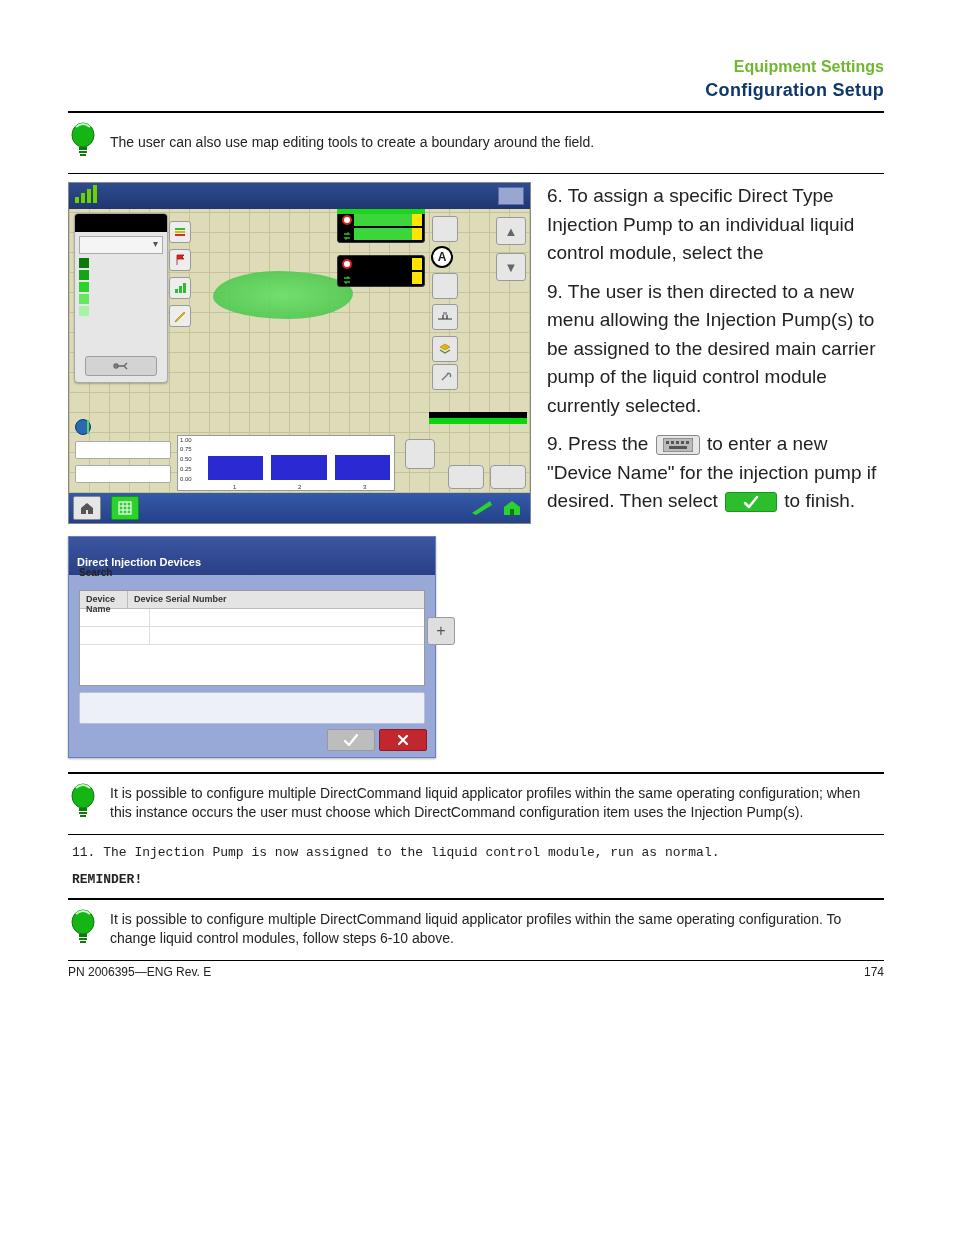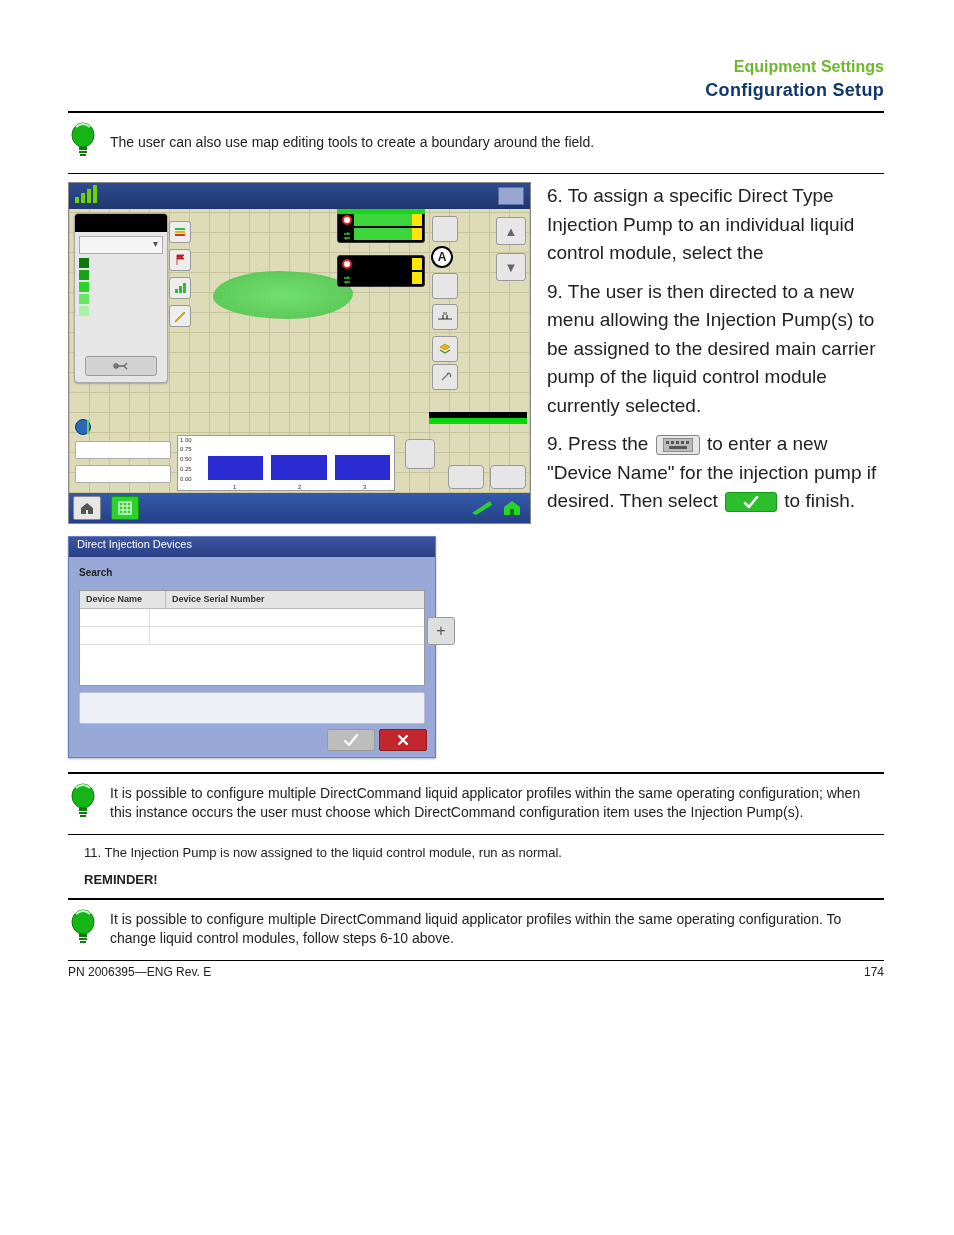--- a/index.html
+++ b/index.html
@@ -167,39 +167,39 @@
   .inline-btn.kbd svg{display:block;}
   .inline-btn.ok{background:#2cbe2c;border-color:#169a16;width:52px;justify-content:center;}
   .inline-btn.ok svg path{stroke:#fff;}
 
   
   .shot2 {
     width: 368px; height: 222px; margin-top: 10px;
     background:#98a9d8;border:1px solid #6b7fbf;position:relative;
     box-shadow:0 1px 2px rgba(0,0,0,.3);
   }
-  .s2-titlebar{height:20px;background:linear-gradient(#3b56a0,#2a3f85);color:#fff;font-size:11px;font-weight:normal;padding:1px 8px;}
+  .s2-titlebar{height:20px;background:linear-gradient(#3b56a0,#2a3f85);color:#fff;font-size:11px;font-weight:bold;padding:19px 8px;}
   .s2-body{position:absolute;left:10px;right:10px;top:30px;bottom:42px;}
   .s2-searchlabel{font-weight:bold;font-size:10px;color:#222;margin-bottom:12px;}
   .s2-table{background:#fff;border:1px solid #999;height:96px;position:relative;}
   .s2-table .hdr{display:flex;background:#e4e4e4;border-bottom:1px solid #bbb;height:18px;font-size:9px;font-weight:bold;color:#333;}
   .s2-table .hdr div{padding:3px 6px;border-right:1px solid #bbb;}
-  .s2-table .hdr div:first-child{width:86px;}
+  .s2-table .hdr div:first-child{width:48px;}
   .s2-table .hdr div:last-child{flex:1;border-right:none;}
   .s2-table .row{display:flex;height:18px;border-bottom:1px solid #ddd;}
   .s2-table .row div:first-child{width:70px;border-right:1px solid #ddd;}
   .s2-table .row div:last-child{flex:1;}
   .s2-plus{position:absolute;right:-2px;top:27px;transform:translateX(100%);width:28px;height:28px;background:#dedede;border:1px solid #999;border-radius:3px;display:flex;align-items:center;justify-content:center;font-size:16px;color:#555;}
   .s2-desc{margin-top:6px;background:#eef0f7;border:1px solid #b8c0da;height:32px;border-radius:2px;}
   .s2-footer{position:absolute;right:8px;bottom:6px;display:flex;gap:4px;}
   .s2-fb{width:48px;height:22px;border-radius:2px;display:flex;align-items:center;justify-content:center;}
   .s2-fb.ok{background:#bdbdbd;border:1px solid #9a9a9a;}
   .s2-fb.cancel{background:#c1272d;border:1px solid #8c1a1f;}
 
-  .para { font-size:13px; line-height:1.5; margin:8px 16px; }
+  .para { font-size:13px; line-height:1.5; margin:8px 4px;font-family:Liberation Mono, monospace; }
   .bold { font-weight:bold; }
 
   .footer {
     display:flex; justify-content:space-between;
     font-size:12px; color:#222;
   }
   .chart_yticks { font-size:6px; }
 </style>
 </head>
 <body>

